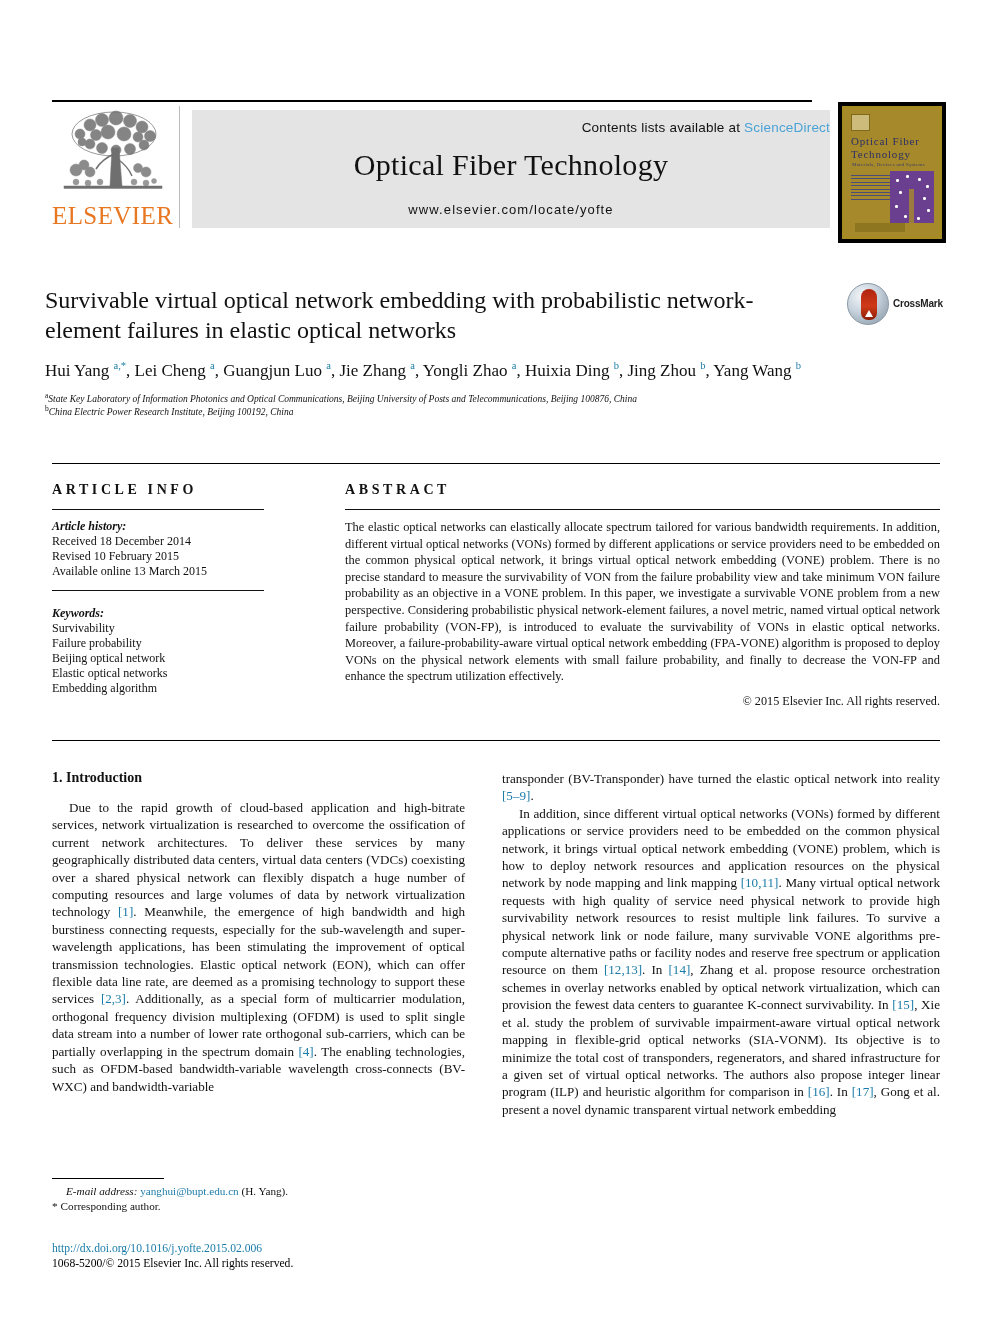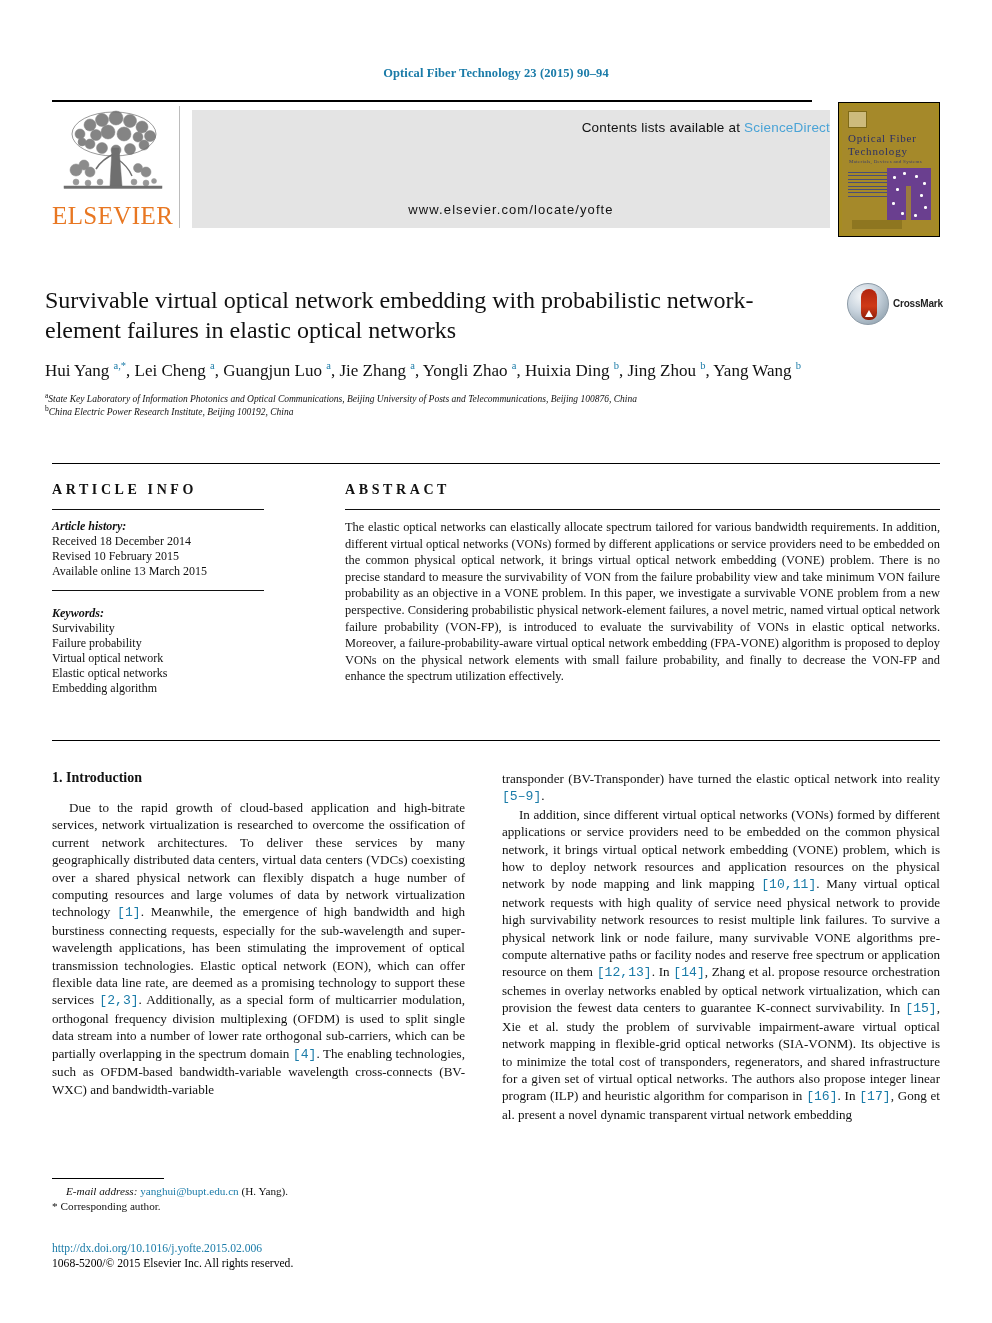--- a/index.html
+++ b/index.html
@@ -118,21 +118,21 @@
     font-size: 13px;
     letter-spacing: 1.1px;
     color: #111;
   }
 
   .cover-thumb {
     position: absolute;
     left: 786px; top: 2px;
     width: 100px;
     height: 133px;
-    border: 1px solid #000000;
+    border: 4px solid #000000;
     background: #a68b22;
     overflow: hidden;
   }
   .cover-inner {
     position: absolute;
     left: 3px; top: 3px;
     width: 94px; height: 127px;
     background: #a5892a;
   }
   .cover-badge {
@@ -372,21 +372,21 @@
   .para {
     font-family: "Liberation Serif", serif;
     font-size: 13.1px;
     line-height: 17.4px;
     text-align: justify;
     text-indent: 17px;
     color: #111;
     margin: 0;
   }
   .para.cont { text-indent: 0; }
-  .ref { color: #1a7ba8; font-family: Liberation Mono, monospace; }
+  .ref { color: #1a7ba8; }
 
   
   .footnote-rule {
     position: absolute;
     left: 52px; top: 1178px;
     width: 112px;
     height: 1px;
     background: #000;
   }
   .footnote {
@@ -412,21 +412,20 @@
     font-size: 11.6px;
     line-height: 15px;
   }
   .doi { color: #1a7ba8; }
 </style>
 </head>
 <body>
 
 <div class="page">
 
-  <div class="running-head">Optical Fiber Technology 23 (2015) 90–94</div>
 
   <div class="masthead">
     <div class="masthead-rule"></div>
 
     <div class="elsevier-logo">
       <svg class="elsevier-tree" viewBox="0 0 114 94">
         <g fill="#6f6f6f" stroke="#6f6f6f" stroke-width="0.5">
           <ellipse cx="58" cy="26" rx="42" ry="22" fill="none" stroke-width="0.7"></ellipse>
           <g opacity="0.85">
             <circle cx="24" cy="26" r="5"></circle>
@@ -469,20 +468,21 @@
         </g>
       </svg>
       <div class="elsevier-word">ELSEVIER</div>
     </div>
     <div class="elsevier-divider"></div>
 
     <div class="journal-band">
       <div class="contents-line">
         <span>Contents lists available at </span><span class="sd">ScienceDirect</span>
       </div>
+      <div class="journal-title">Optical Fiber Technology</div>
       <div class="journal-url">www.elsevier.com/locate/yofte</div>
     </div>
 
     <div class="cover-thumb">
       <div class="cover-inner">
         <div class="cover-badge"></div>
         <div class="cover-t1">Optical Fiber</div>
         <div class="cover-t2">Technology</div>
         <div class="cover-sub">Materials, Devices and Systems</div>
         <div class="cover-lines">
@@ -539,30 +539,31 @@
     <div class="hair short"></div>
     <div class="info-label">Article history:</div>
     <div class="info-line">Received 18 December 2014</div>
     <div class="info-line">Revised 10 February 2015</div>
     <div class="info-line">Available online 13 March 2015</div>
     <div class="hair short"></div>
     <div class="kw-block">
       <div class="info-label">Keywords:</div>
       <div class="info-line">Survivability</div>
       <div class="info-line">Failure probability</div>
-      <div class="info-line">Virtual optical network</div>
+      <div class="info-line">Beijing optical network</div>
       <div class="info-line">Elastic optical networks</div>
       <div class="info-line">Embedding algorithm</div>
     </div>
   </div>
 
   <div class="abs-col">
     <div class="sec-head">ABSTRACT</div>
     <div class="hair wide"></div>
     <div class="abstract-text">The elastic optical networks can elastically allocate spectrum tailored for various bandwidth requirements. In addition, different virtual optical networks (VONs) formed by different applications or service providers need to be embedded on the common physical optical network, it brings virtual optical network embedding (VONE) problem. There is no precise standard to measure the survivability of VON from the failure probability view and take minimum VON failure probability as an objective in a VONE problem. In this paper, we investigate a survivable VONE problem from a new perspective. Considering probabilistic physical network-element failures, a novel metric, named virtual optical network failure probability (VON-FP), is introduced to evaluate the survivability of VONs in elastic optical networks. Moreover, a failure-probability-aware virtual optical network embedding (FPA-VONE) algorithm is proposed to deploy VONs on the physical network elements with small failure probability, and finally to decrease the VON-FP and enhance the spectrum utilization effectively.</div>
+    <div class="copyright">© 2015 Elsevier Inc. All rights reserved.</div>
   </div>
 
   <div class="body-left">
     <div class="section-title">1. Introduction</div>
     <p class="para">Due to the rapid growth of cloud-based application and high-bitrate services, network virtualization is researched to overcome the ossification of current network architectures. To deliver these services by many geographically distributed data centers, virtual data centers (VDCs) coexisting over a shared physical network can flexibly dispatch a huge number of computing resources and large volumes of data by network virtualization technology <span class="ref">[1]</span>. Meanwhile, the emergence of high bandwidth and high burstiness connecting requests, especially for the sub-wavelength and super-wavelength applications, has been stimulating the improvement of optical transmission technologies. Elastic optical network (EON), which can offer flexible data line rate, are deemed as a promising technology to support these services <span class="ref">[2,3]</span>. Additionally, as a special form of multicarrier modulation, orthogonal frequency division multiplexing (OFDM) is used to split single data stream into a number of lower rate orthogonal sub-carriers, which can be partially overlapping in the spectrum domain <span class="ref">[4]</span>. The enabling technologies, such as OFDM-based bandwidth-variable wavelength cross-connects (BV-WXC) and bandwidth-variable</p>
   </div>
 
   <div class="body-right">
     <p class="para cont">transponder (BV-Transponder) have turned the elastic optical network into reality <span class="ref">[5–9]</span>.</p>
     <p class="para">In addition, since different virtual optical networks (VONs) formed by different applications or service providers need to be embedded on the common physical network, it brings virtual optical network embedding (VONE) problem, which is how to deploy network resources and application resources on the physical network by node mapping and link mapping <span class="ref">[10,11]</span>. Many virtual optical network requests with high quality of service need physical network to provide high survivability network resources to resist multiple link failures. To survive a physical network link or node failure, many survivable VONE algorithms pre-compute alternative paths or facility nodes and reserve free spectrum or application resource on them <span class="ref">[12,13]</span>. In <span class="ref">[14]</span>, Zhang et al. propose resource orchestration schemes in overlay networks enabled by optical network virtualization, which can provision the fewest data centers to guarantee K-connect survivability. In <span class="ref">[15]</span>, Xie et al. study the problem of survivable impairment-aware virtual optical network mapping in flexible-grid optical networks (SIA-VONM). Its objective is to minimize the total cost of transponders, regenerators, and shared infrastructure for a given set of virtual optical networks. The authors also propose integer linear program (ILP) and heuristic algorithm for comparison in <span class="ref">[16]</span>. In <span class="ref">[17]</span>, Gong et al. present a novel dynamic transparent virtual network embedding</p>

